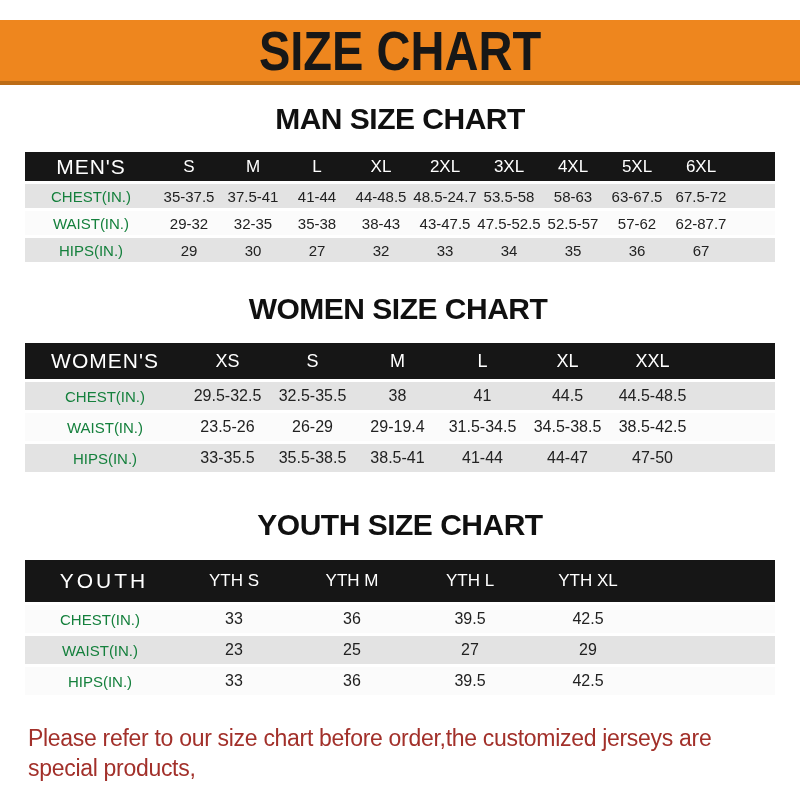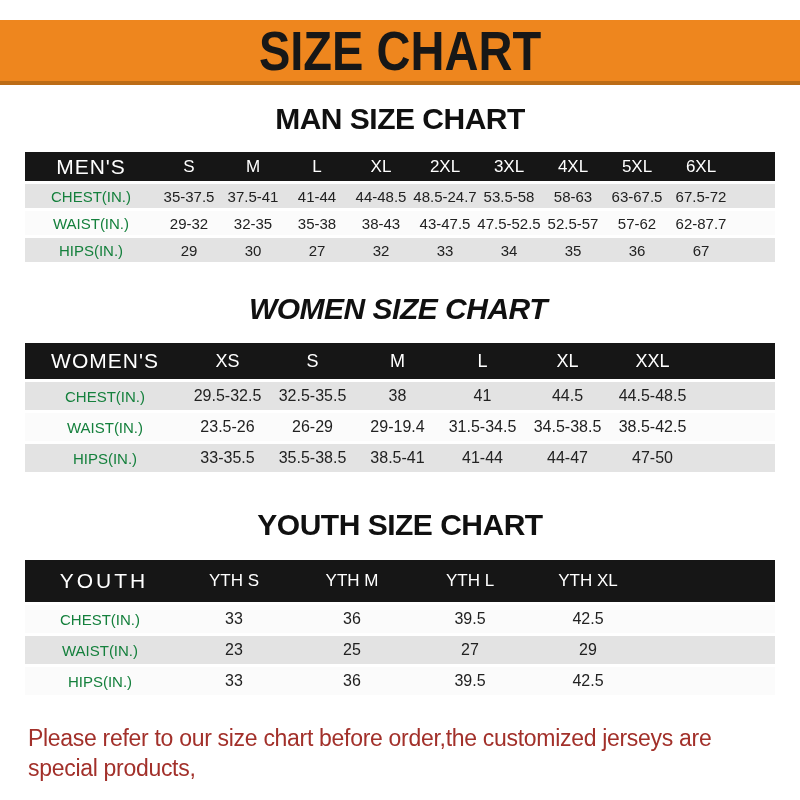--- a/index.html
+++ b/index.html
@@ -33,21 +33,21 @@
   
   .section-heading {
     text-align: center;
     font-weight: bold;
     color: #101010;
     font-size: 30px;
     letter-spacing: -0.5px;
     line-height: 1.1;
   }
   .heading-man   { margin: 17px 0 14px 0; }
-  .heading-women { margin: 27px 4px 15px 0; font-style: italic; }
+  .heading-women { margin: 27px 4px 15px 0; }
   .heading-youth { margin: 33px 0 16px 0; }
 
   
   table.size-table {
     width: 750px;
     margin: 0 auto;
     border-collapse: separate;
     border-spacing: 0 3px;
     table-layout: fixed;
   }

